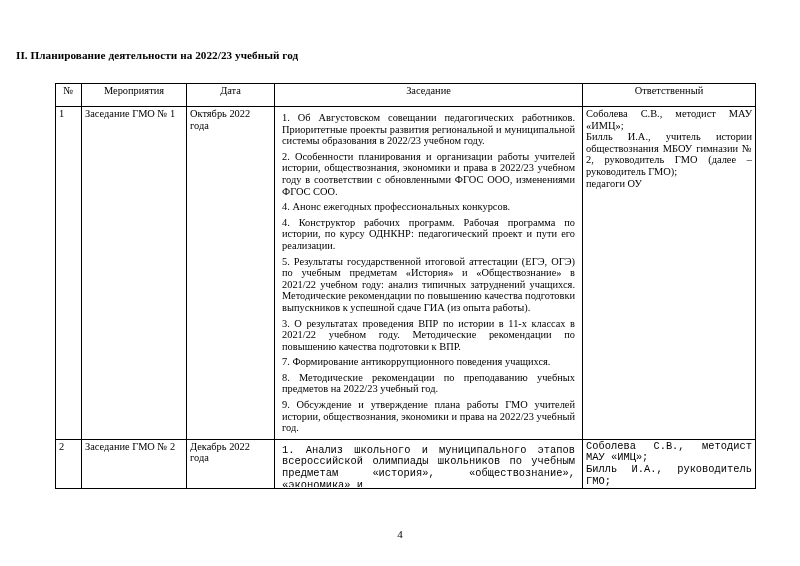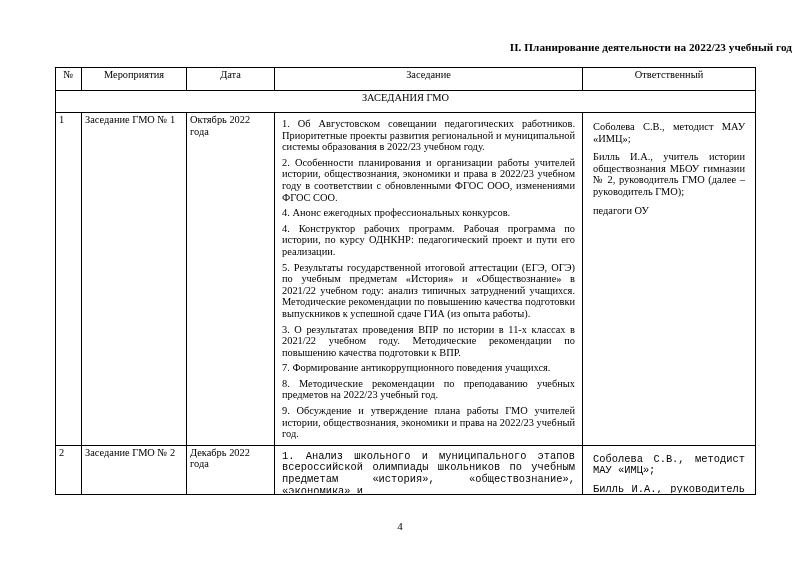--- a/index.html
+++ b/index.html
@@ -16,25 +16,25 @@
     position: relative;
   }
   .page {
     width: 800px;
     height: 566px;
     position: relative;
     box-sizing: border-box;
     padding: 0;
   }
   .doc-title {
-    text-align: right;
+    text-align: left;
     font-weight: bold;
     font-size: 11.2px;
     line-height: 13px;
-    margin: 8px;
+    margin: 16px;
     padding-top: 33px;
     padding-bottom: 5px;
     letter-spacing: 0.05px;
   }
   table.plan {
     border-collapse: collapse;
     table-layout: fixed;
     width: 700px;
     margin-left: 55px;
     margin-top: 2px;
@@ -72,21 +72,21 @@
   td.just {
     text-align: justify;
     text-justify: inter-word;
   }
   td.just p {
     margin: 4px;
     text-align: justify;
     text-align-last: left;
   }
   td.resp p, td.event p, td.date p {
-    margin: 7px;
+    margin: 0;
   }
   td.resp {
     text-align: justify;
   }
   td.resp p.sp {
     text-align: justify;
     text-align-last: left;
   }
   .page-number {
     position: absolute;
@@ -123,23 +123,20 @@
     <thead>
       <tr>
         <th class="col-head">№</th>
         <th class="col-head">Мероприятия</th>
         <th class="col-head">Дата</th>
         <th class="col-head">Заседание</th>
         <th class="col-head">Ответственный</th>
       </tr>
     </thead>
     <tbody>
-      <tr>
-        <td class="section-row" colspan="5">ЗАСЕДАНИЯ ГМО</td>
-      </tr>
 
       <tr>
         <td class="num-cell">1</td>
         <td class="event">Заседание  ГМО № 1</td>
         <td class="date">Октябрь 2022 года</td>
         <td class="just">
           <p>1. Об Августовском совещании педагогических работников. Приоритетные проекты развития региональной и муниципальной системы образования в 2022/23 учебном году.</p>
           <p>2. Особенности планирования и организации работы учителей истории, обществознания, экономики и права в 2022/23 учебном году в соответствии с обновленными ФГОС ООО, изменениями ФГОС СОО.</p>
           <p>4. Анонс ежегодных профессиональных конкурсов.</p>
           <p>4. Конструктор рабочих программ. Рабочая программа по истории, по курсу ОДНКНР: педагогический проект и пути его реализации.</p>

